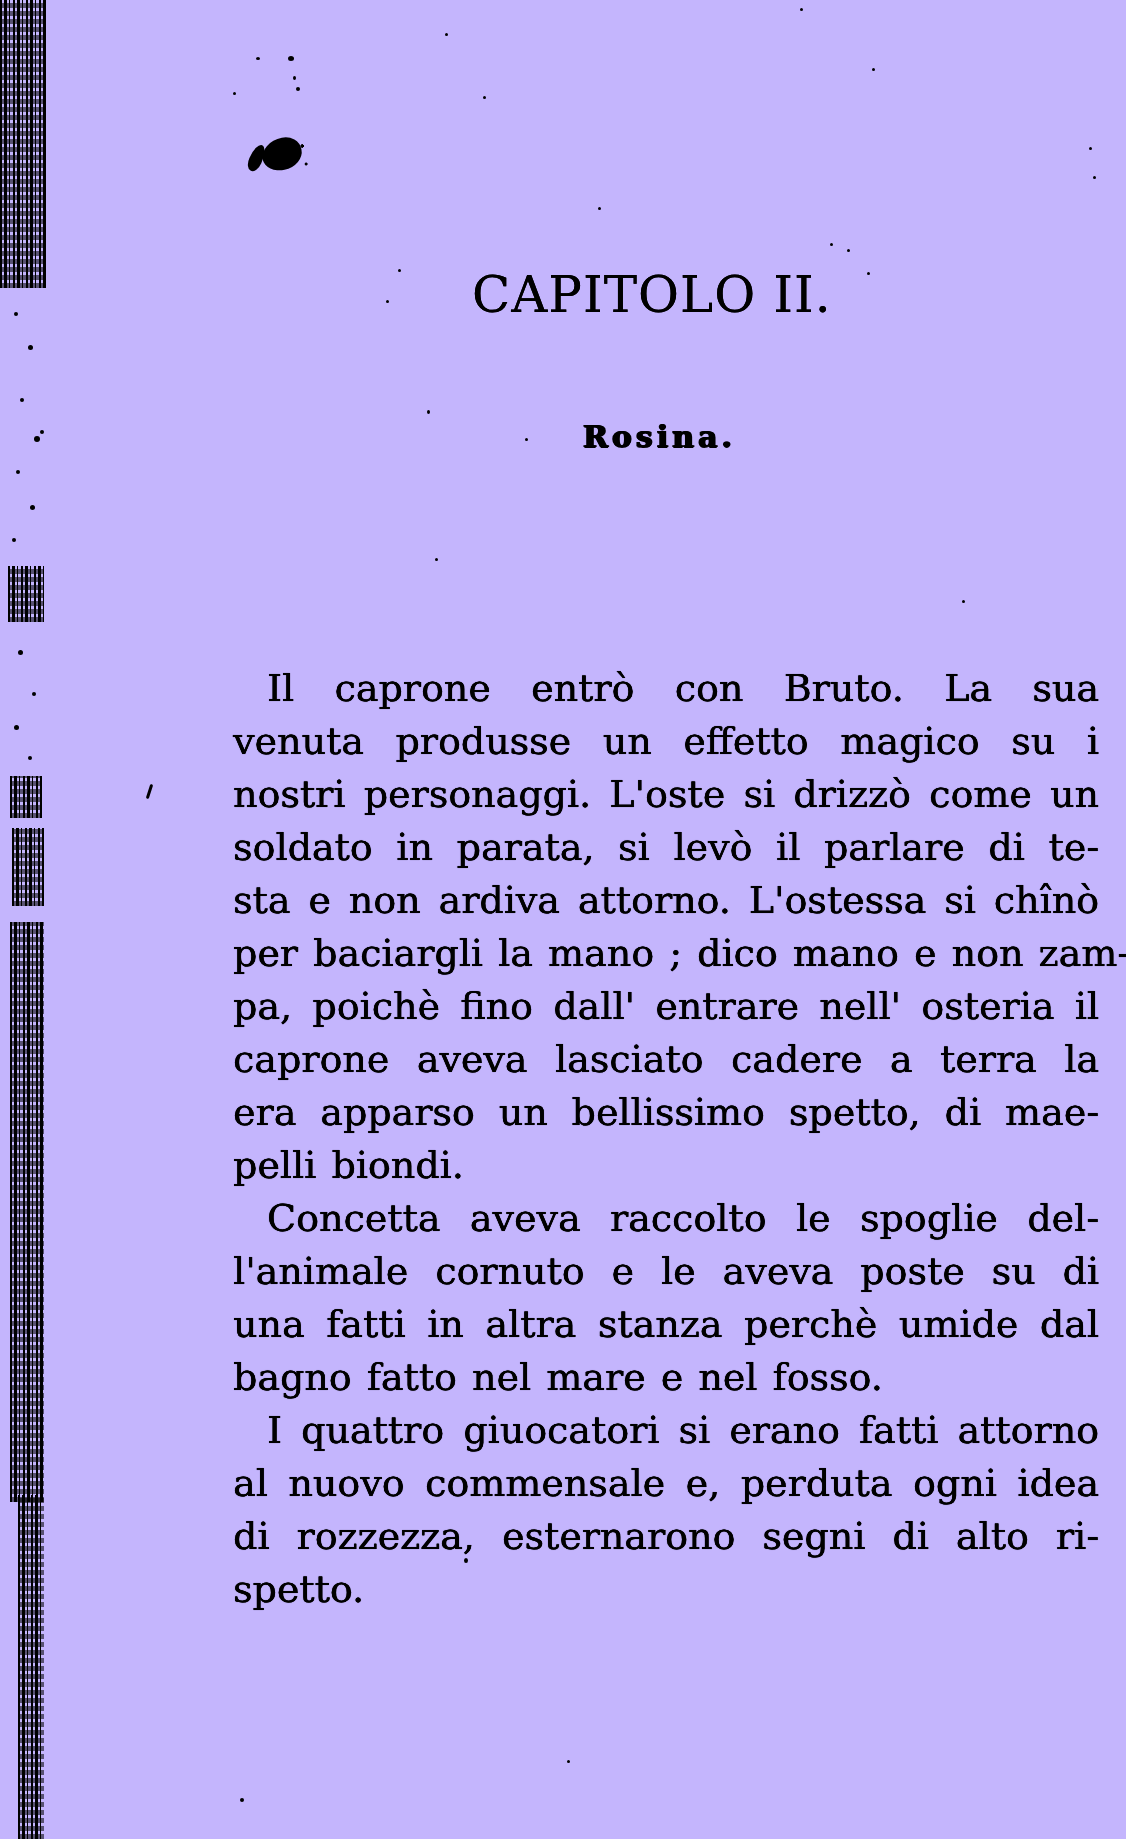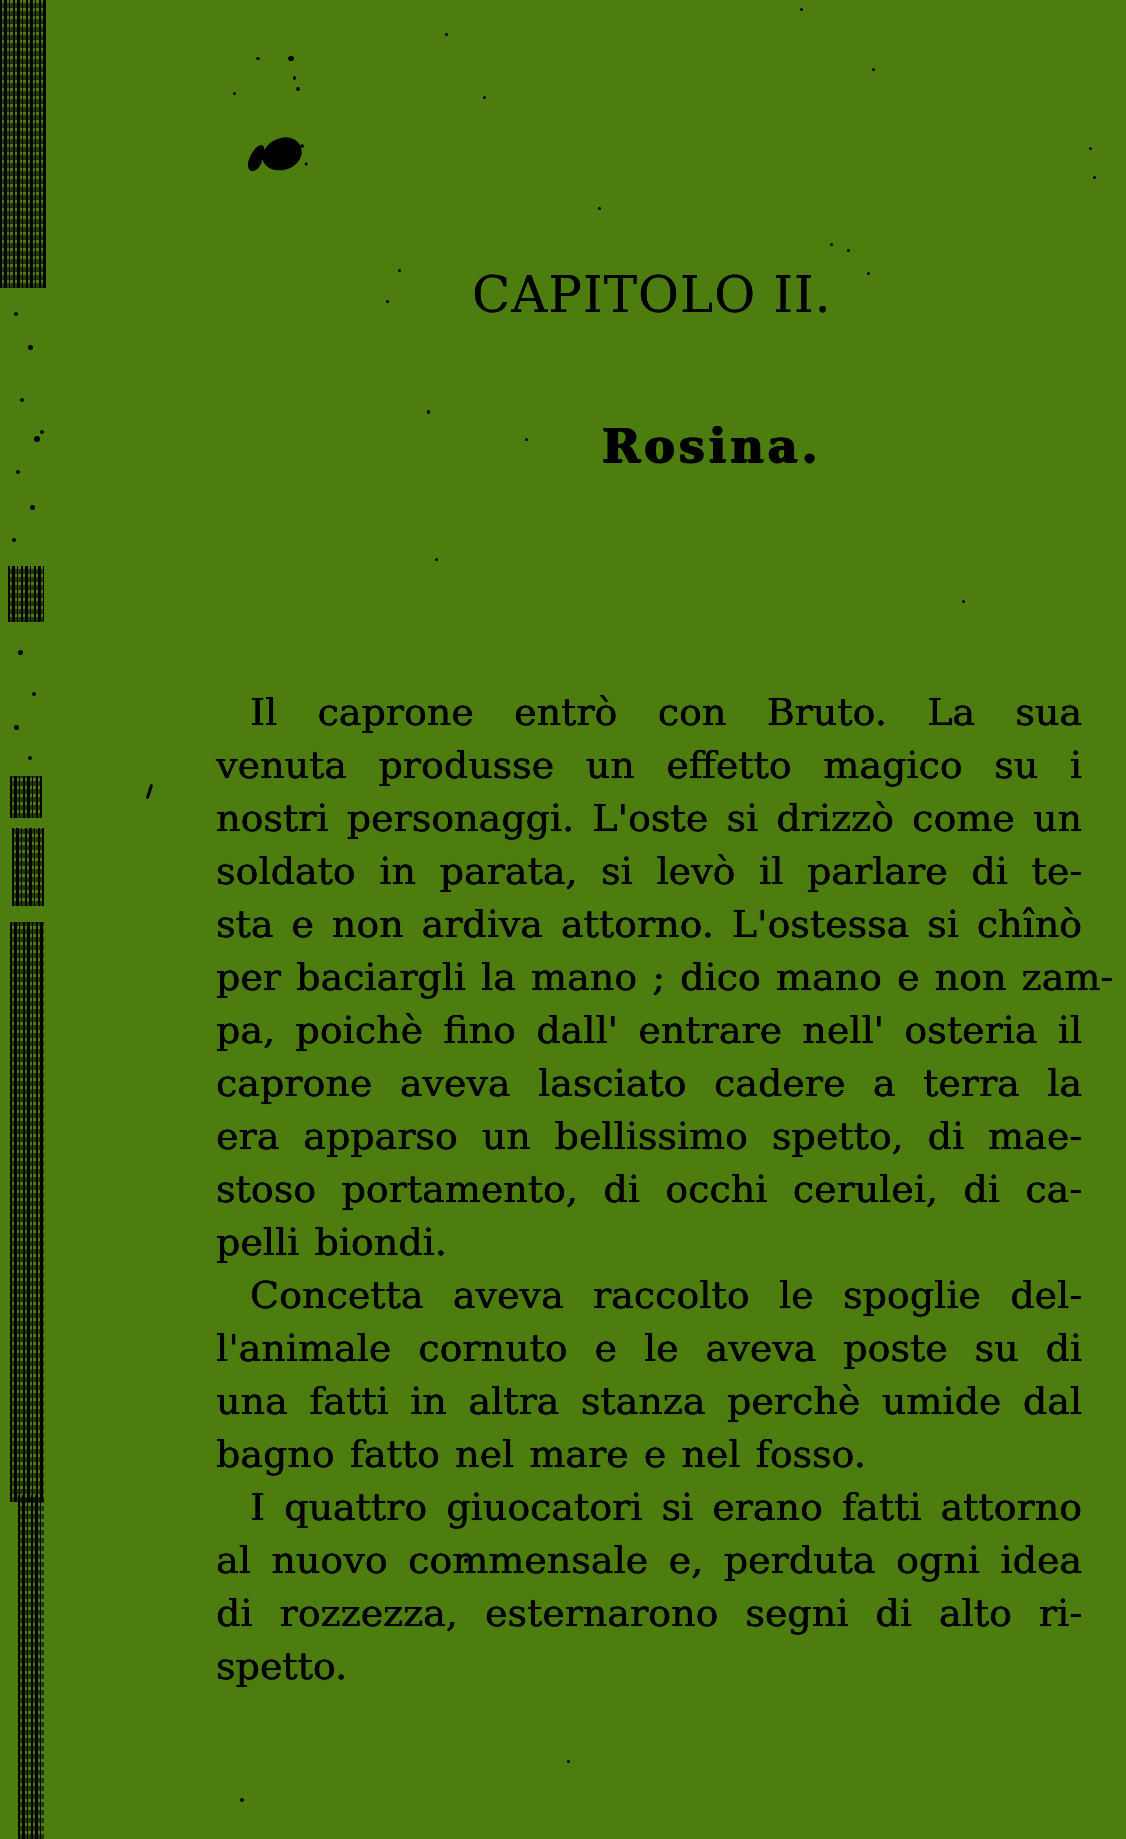--- a/index.html
+++ b/index.html
@@ -1,54 +1,53 @@
 <!DOCTYPE html>
 <html><head>
 <meta charset="utf-8">
 <style>
   html,body{margin:0;padding:0;}
   body{background:#e8e8e8;}
   .page{
     position:relative;
     width:1126px;height:1839px;
-    background:#4d7c0f;
+    background:#c4b5fd;
     overflow:hidden;
     font-family:"DejaVu Serif", serif;
     color:#000;
   }
   
   .title{
     position:absolute;
     left:472px;top:266px;
     margin:0;
     font-size:50px;
     font-weight:400;
     letter-spacing:1px;
     white-space:nowrap;
     text-shadow:0 0 0.6px #000;
   }
   
   .subtitle{
     position:absolute;
-    left:602px;top:419px;
-    font-size:46px;
+    left:583px;top:419px;
+    font-size:30px;
     font-weight:700;
     letter-spacing:4px;
     white-space:nowrap;
     text-shadow:0.9px 0 0 #000,-0.9px 0 0 #000,0 0.5px 0 #000;
   }
   
   .bodytext{
     position:absolute;
-    left:216px;top:662px;
+    left:233px;top:662px;
     width:866px;
     font-size:38px;
     word-spacing:0.08em;
     text-shadow:0 0 0.7px #000,0.3px 0 0 #000;
-    margin-top:24px;
   }
   .ln{
     height:53px;
     line-height:53px;
     text-align:justify;
     text-align-last:justify;
     white-space:nowrap;
     overflow:visible;
   }
   .ln.indent{ padding-left:34px; }
@@ -152,21 +151,20 @@
   <div class="bodytext">
     <div class="ln indent">Il caprone entrò con Bruto. La sua</div>
     <div class="ln">venuta produsse un effetto magico su i</div>
     <div class="ln">nostri personaggi. L'oste si drizzò come un</div>
     <div class="ln">soldato in parata, si levò il parlare di te-</div>
     <div class="ln">sta e non ardiva attorno. L'ostessa si chînò</div>
     <div class="ln">per baciargli la mano ; dico mano e non zam-</div>
     <div class="ln">pa, poichè fino dall' entrare nell' osteria il</div>
     <div class="ln">caprone aveva lasciato cadere a terra la</div>
     <div class="ln">era apparso un bellissimo spetto, di mae-</div>
-    <div class="ln">stoso portamento, di occhi cerulei, di ca-</div>
     <div class="ln end">pelli biondi.</div>
     <div class="ln indent">Concetta aveva raccolto le spoglie del-</div>
     <div class="ln">l'animale cornuto e le aveva poste su di</div>
     <div class="ln">una fatti in altra stanza perchè umide dal</div>
     <div class="ln end">bagno fatto nel mare e nel fosso.</div>
     <div class="ln indent">I quattro giuocatori si erano fatti attorno</div>
     <div class="ln">al nuovo commensale e, perduta ogni idea</div>
     <div class="ln">di rozzezza, esternarono segni di alto ri-</div>
     <div class="ln end">spetto.</div>
   </div>

